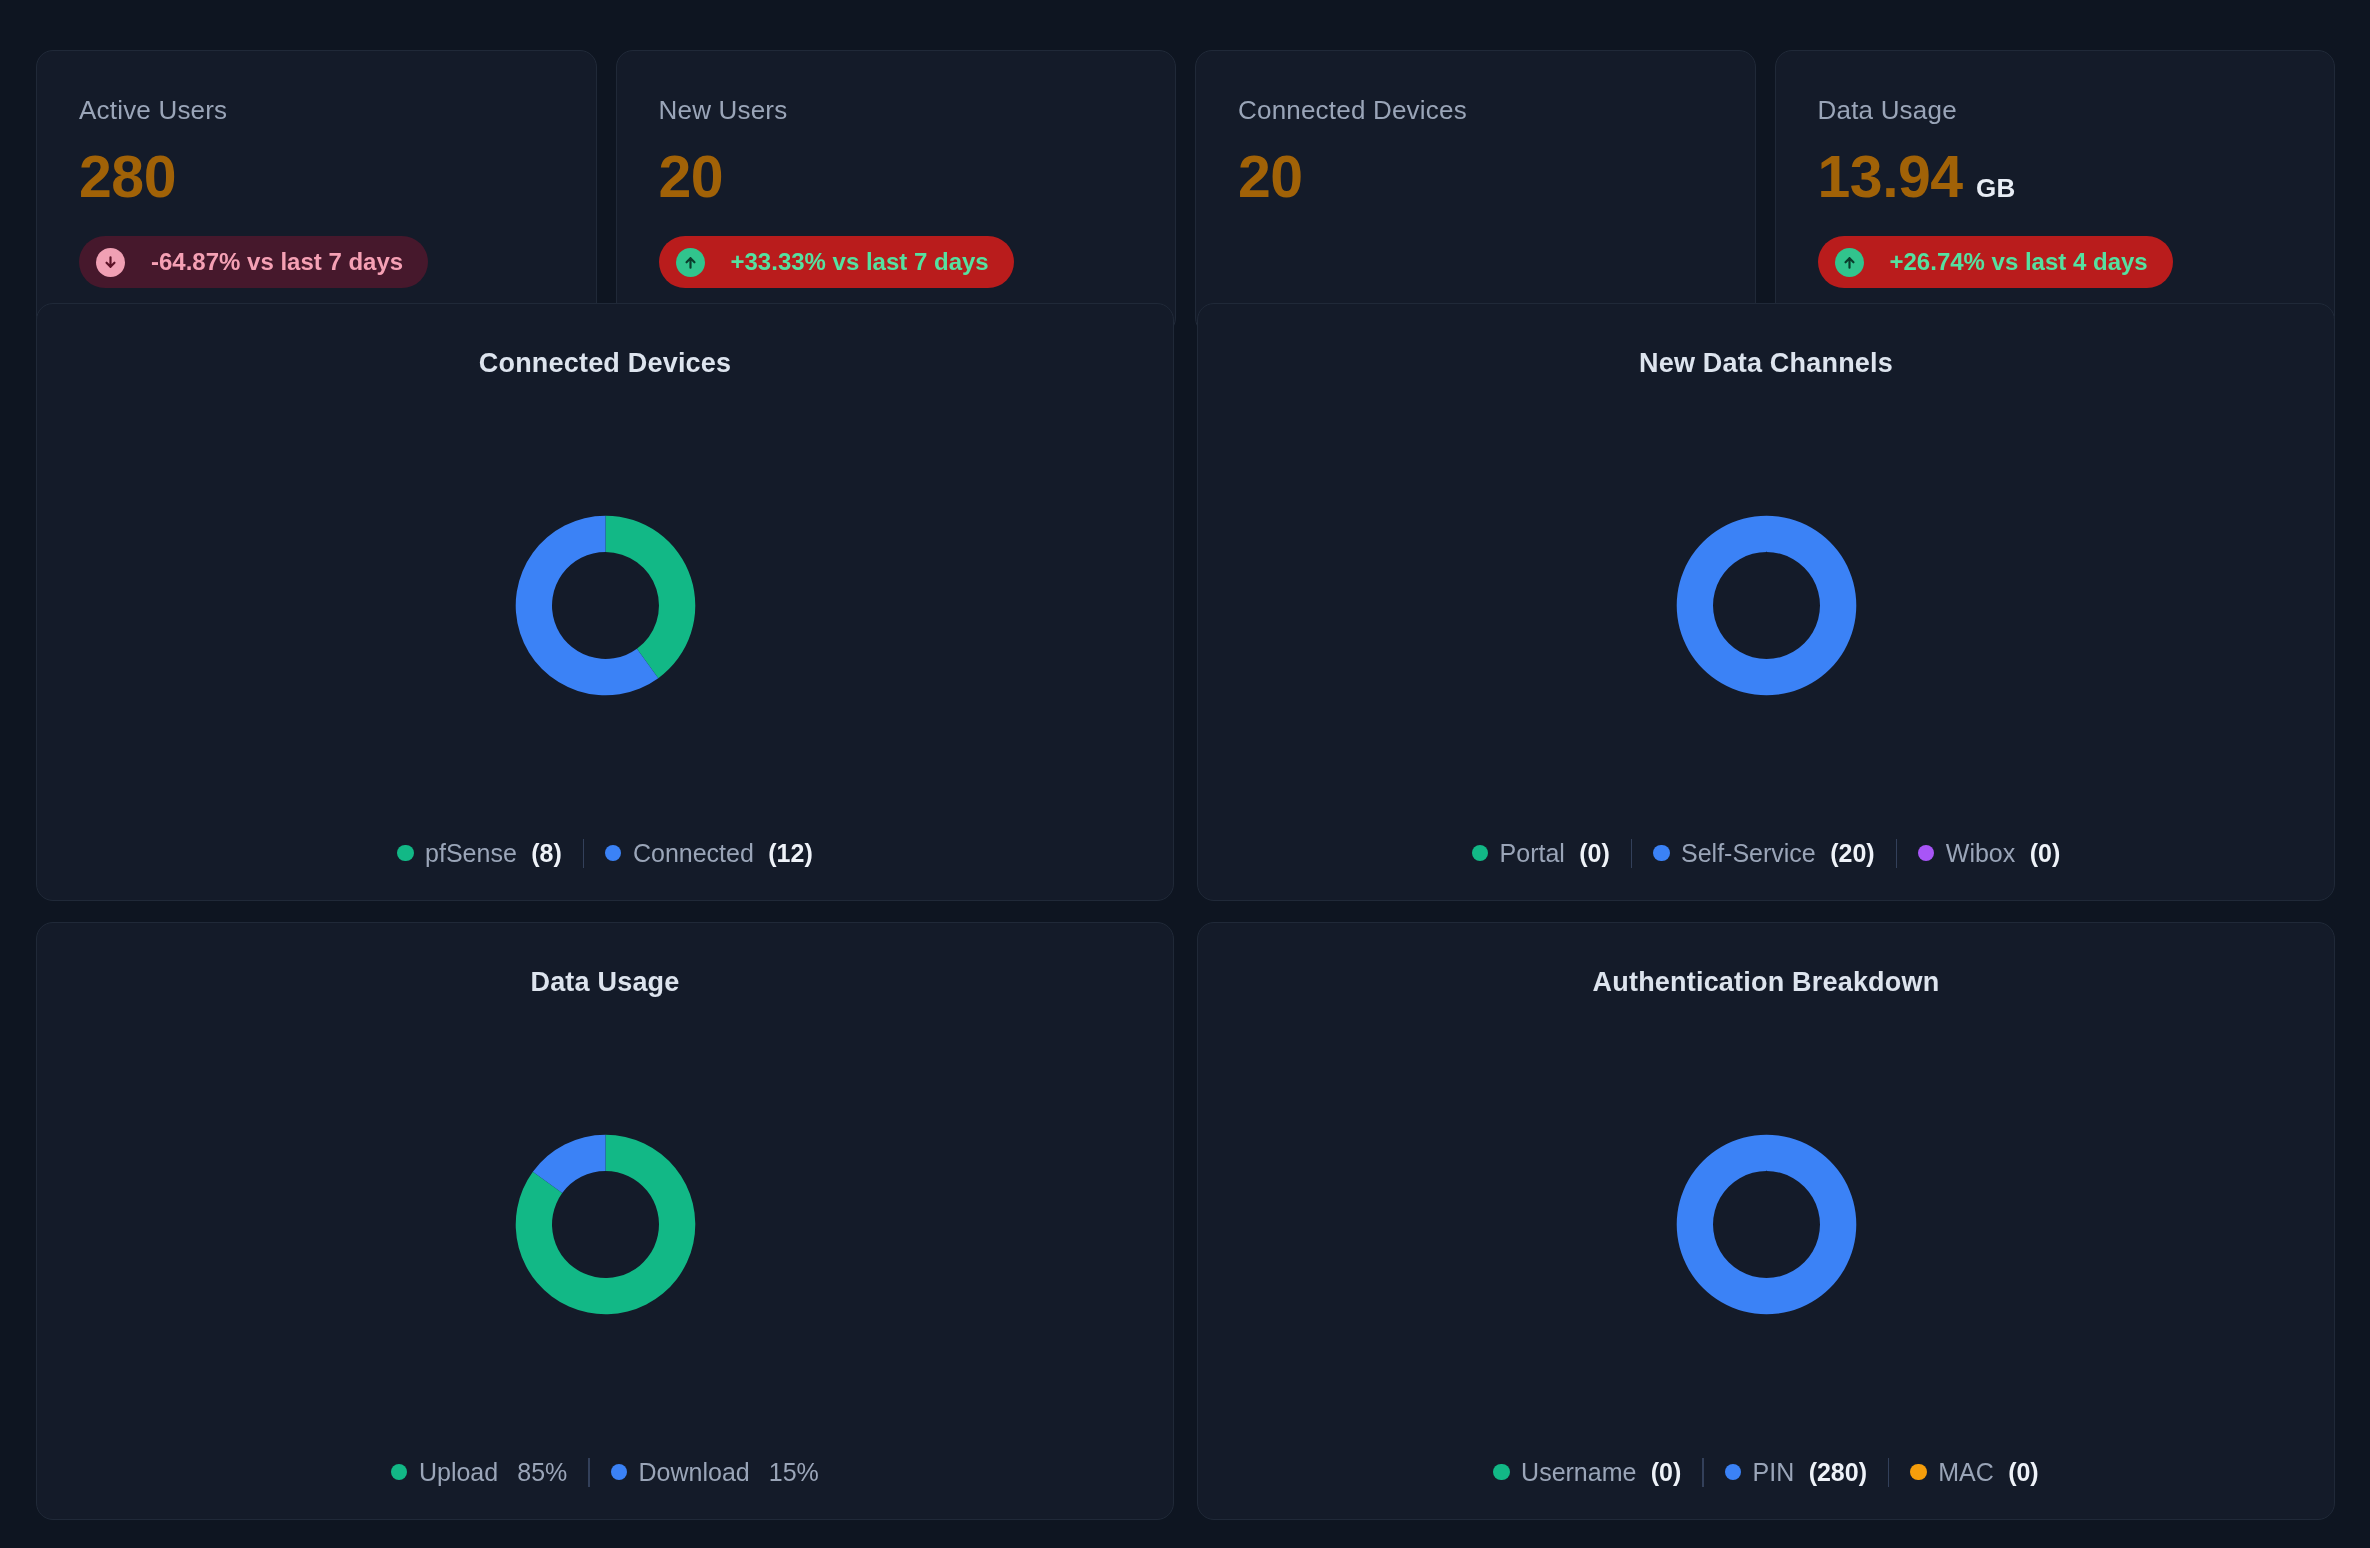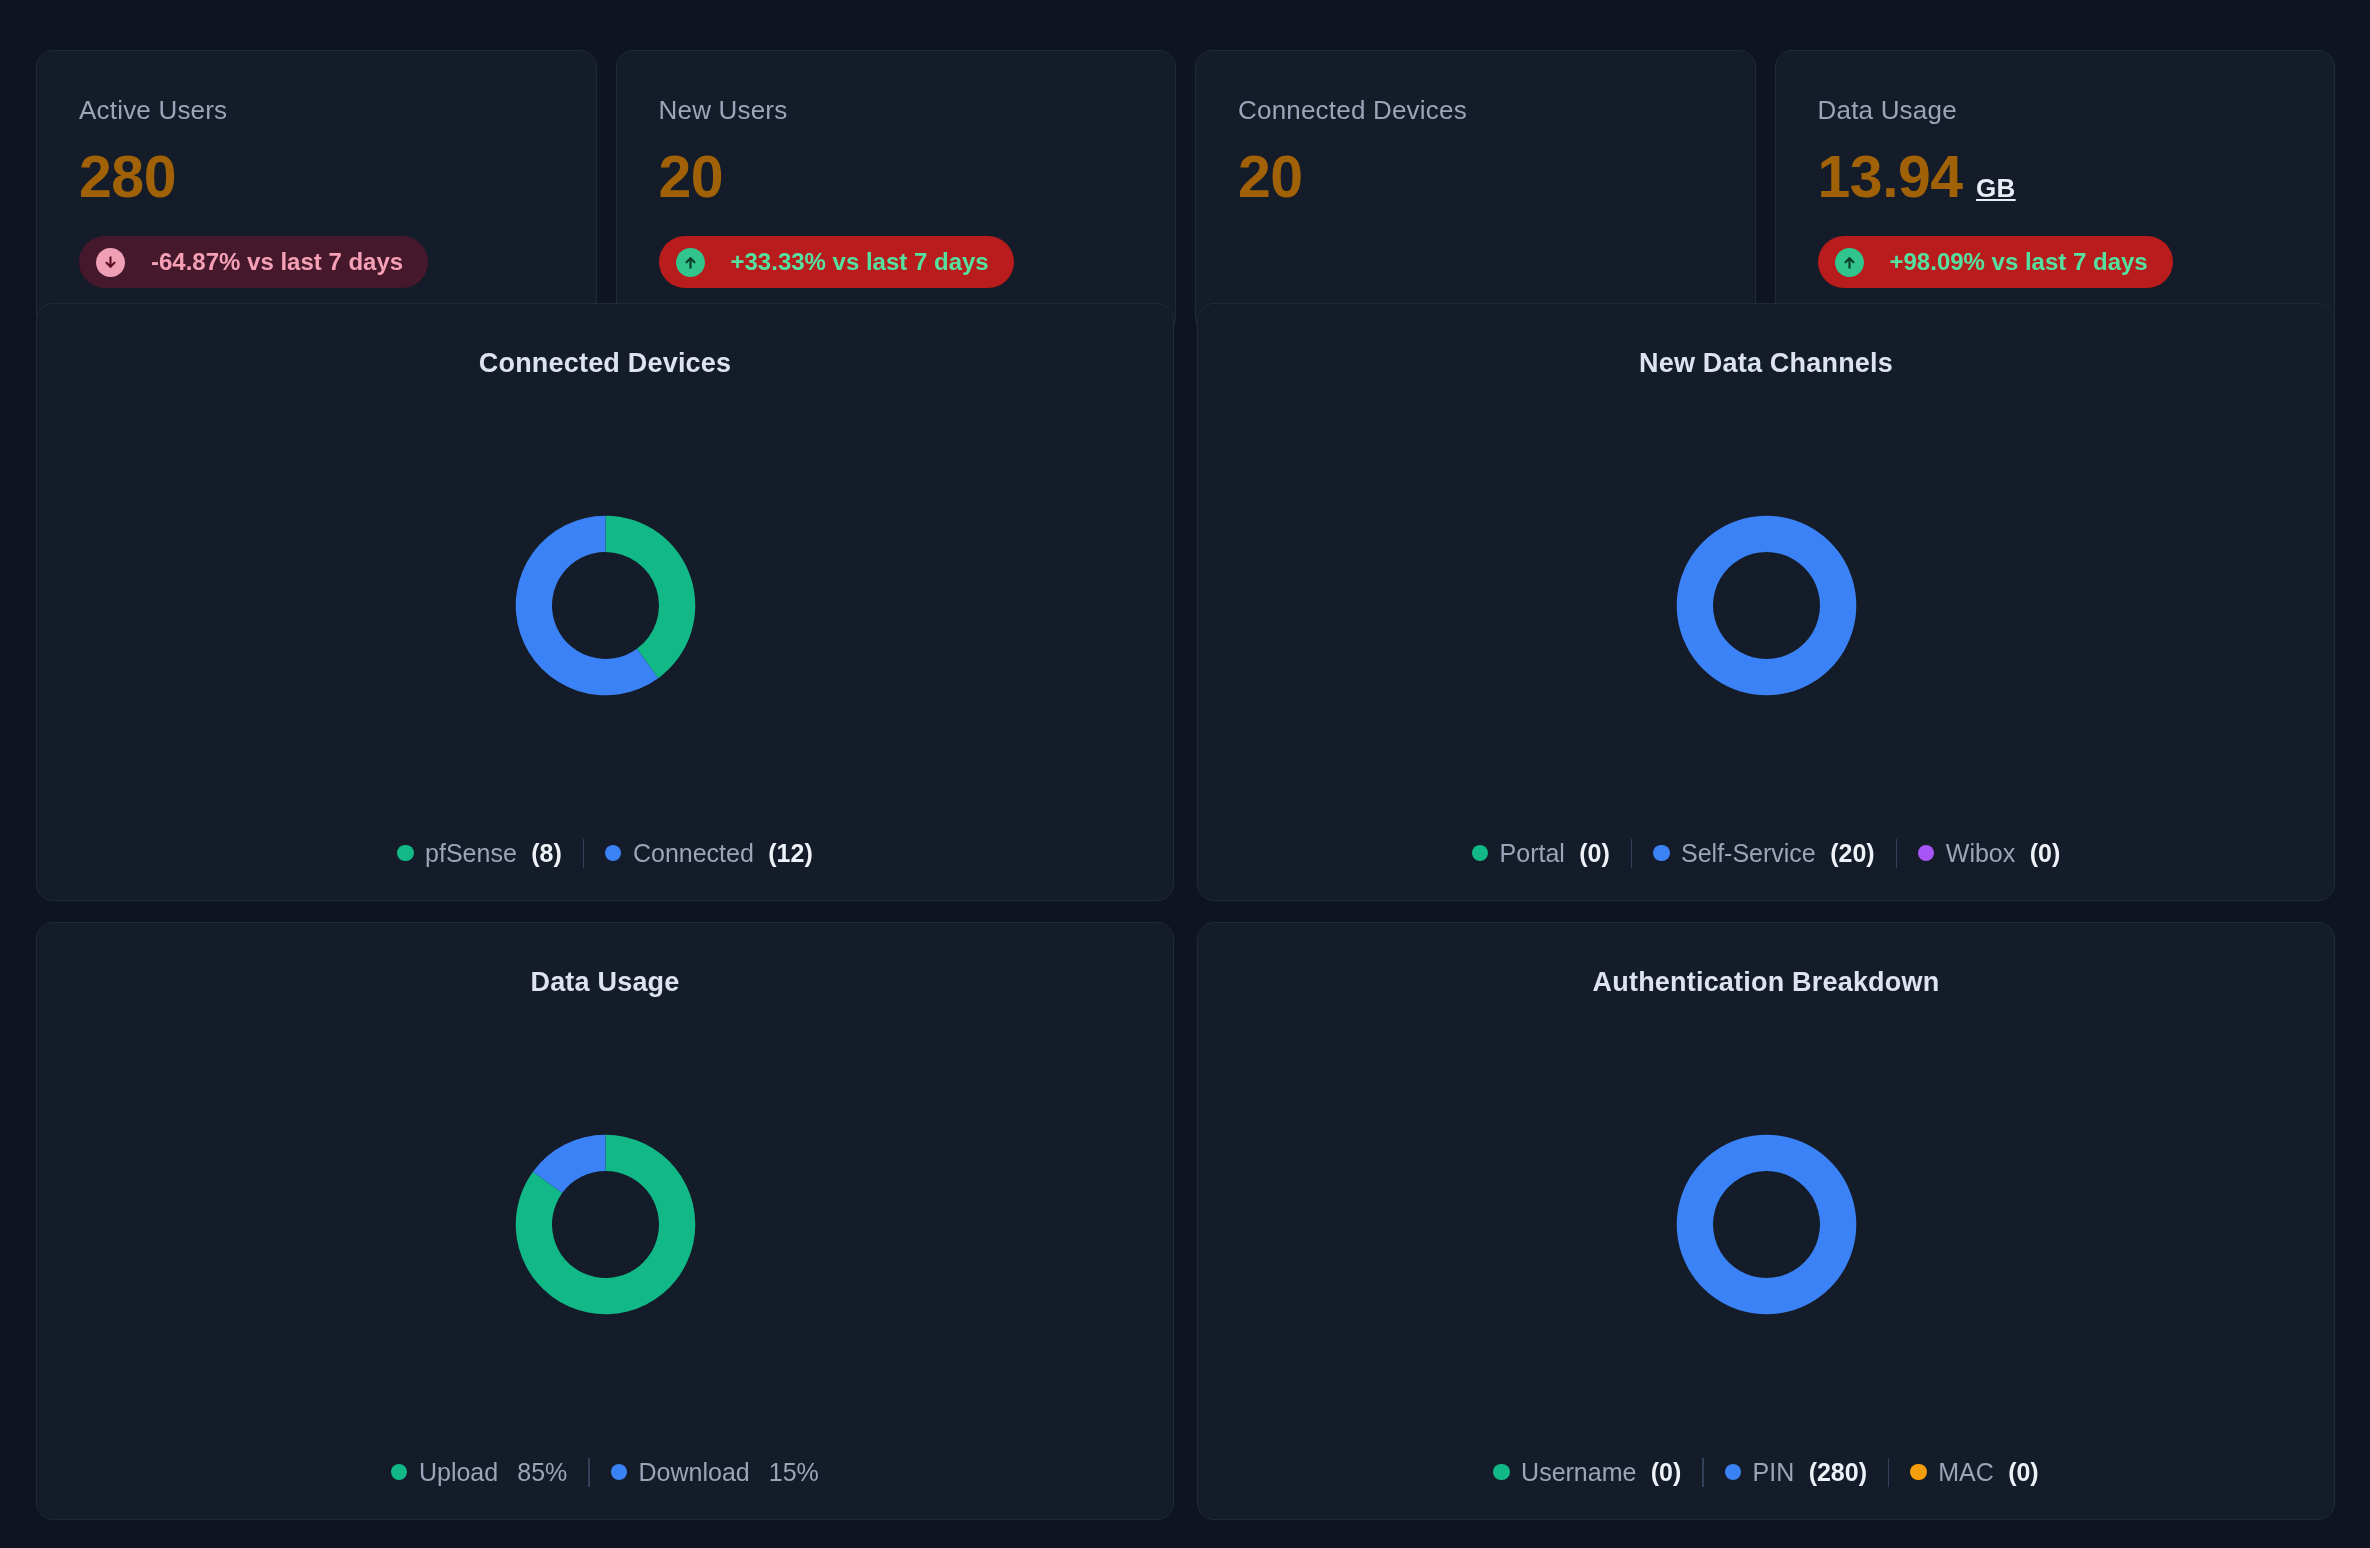--- a/index.html
+++ b/index.html
@@ -61,21 +61,20 @@
     color: #a16207;
     line-height: 1;
     letter-spacing: -0.5px;
   }
 
   .kpi-unit {
     font-size: 26px;
     font-weight: 700;
     color: #e8edf5;
     letter-spacing: 0.3px;
-    text-decoration: underline;
   }
 
   .kpi-badge {
     margin-top: 29px;
     display: inline-flex;
     align-items: center;
     gap: 26px;
     padding: 11.5px 25px 11.5px 17px;
     border-radius: 955px;
     font-size: 24px;
@@ -232,21 +231,21 @@
       <div class="kpi-value-row">
         <div class="kpi-value">13.94</div>
         <div class="kpi-unit">GB</div>
       </div>
       <div class="kpi-badge up">
         <span class="badge-icon">
           <svg width="17" height="17" viewBox="0 0 18 18">
               <path d="M9 14.5 L9 5 M9 4.4 L4.8 8.8 M9 4.4 L13.2 8.8" stroke="#0a3d2c" stroke-width="2.3" stroke-linecap="round" stroke-linejoin="round" fill="none"></path>
             </svg>
         </span>
-        <span>+98.09% vs last 7 days</span>
+        <span>+26.74% vs last 4 days</span>
       </div>
     </div>
 
   </div>
 
   <div class="chart-row">
     <div class="chart-card">
       <div class="chart-title">Connected Devices</div>
       <div class="donut-wrap">
           <svg class="donut" width="277" height="277" viewBox="0 0 290 290">

